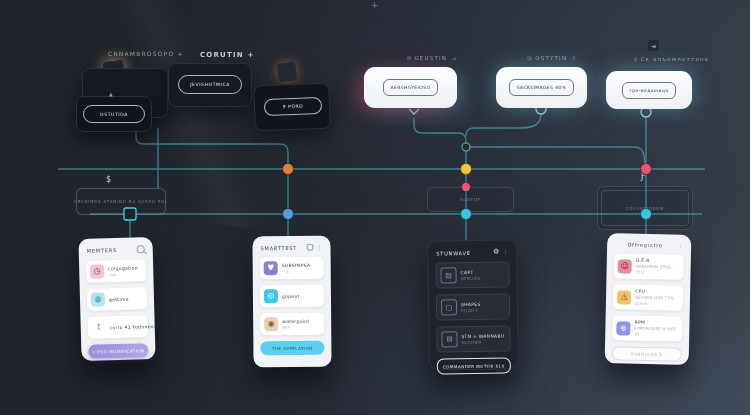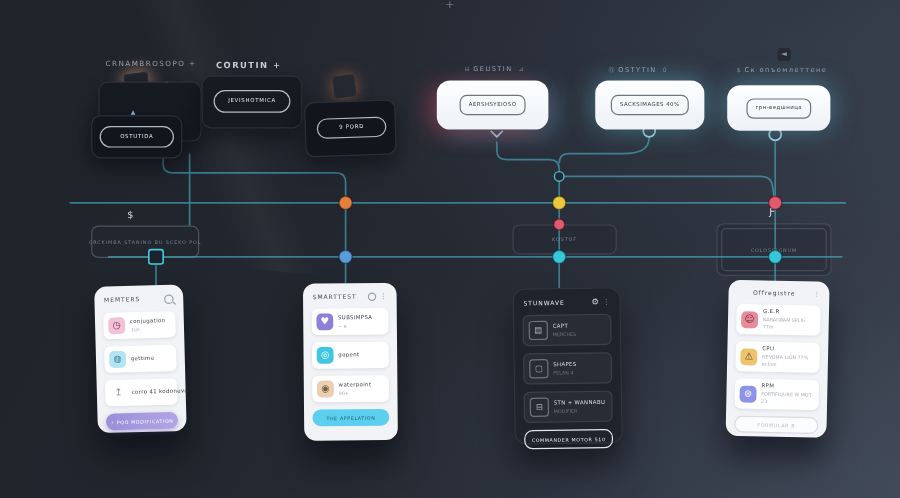--- a/index.html
+++ b/index.html
@@ -8,21 +8,21 @@
     font-family:"DejaVu Sans",sans-serif;
     background:
       radial-gradient(120% 95% at 88% 8%, rgba(96,116,146,.16), transparent 55%),
       radial-gradient(90% 80% at 95% 95%, rgba(110,130,160,.14), transparent 60%),
       linear-gradient(118deg,#1f232a 0%,#22262e 38%,#2a303a 70%,#3b424f 100%);
   }
   .streak{position:absolute;left:30px;top:-40px;width:300px;height:260px;pointer-events:none;
     background:linear-gradient(62deg,transparent 42%,rgba(255,255,255,.035) 50%,transparent 58%);
     transform:rotate(6deg);}
   
-  .tlabel{position:absolute;font-size:6px;letter-spacing:1.2px;color:#959eae;text-transform:uppercase;white-space:nowrap;}
+  .tlabel{position:absolute;font-size:6px;letter-spacing:1.2px;color:#959eae;text-transform:uppercase;white-space:nowrap;margin-left:20px;}
   .tlabel .li{font-size:5px;color:#7e8798;margin:0 2px;}
   .glyph{position:absolute;color:#c6cdd8;white-space:nowrap;}
   
   .dpanel{position:absolute;background:#161a21;border:1px solid #2b313c;border-radius:8px;
     box-shadow:0 8px 16px rgba(5,7,10,.45);}
   .dpanel .ptext{position:absolute;left:0;right:0;text-align:center;font-size:4.5px;letter-spacing:1px;color:#7d8696;}
   .outlpill{position:absolute;border:1px solid #b3bac6;border-radius:11px;
     display:flex;align-items:center;justify-content:center;
     font-size:4.5px;letter-spacing:.6px;color:#e3e8f0;white-space:nowrap;}
   .photochip{position:absolute;width:18px;height:18px;border-radius:3px;transform:rotate(-7deg);

